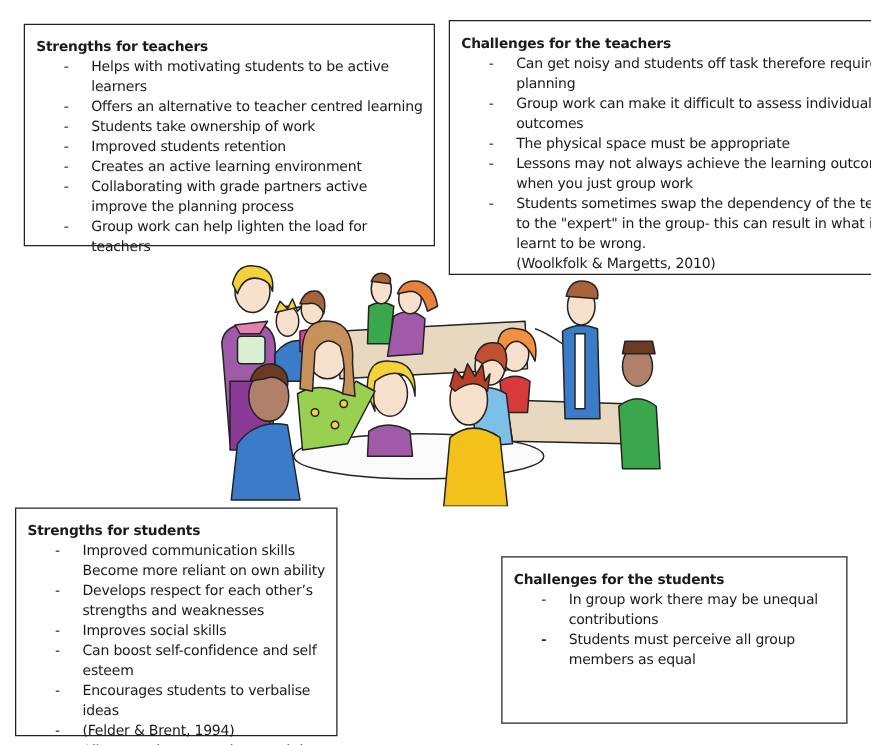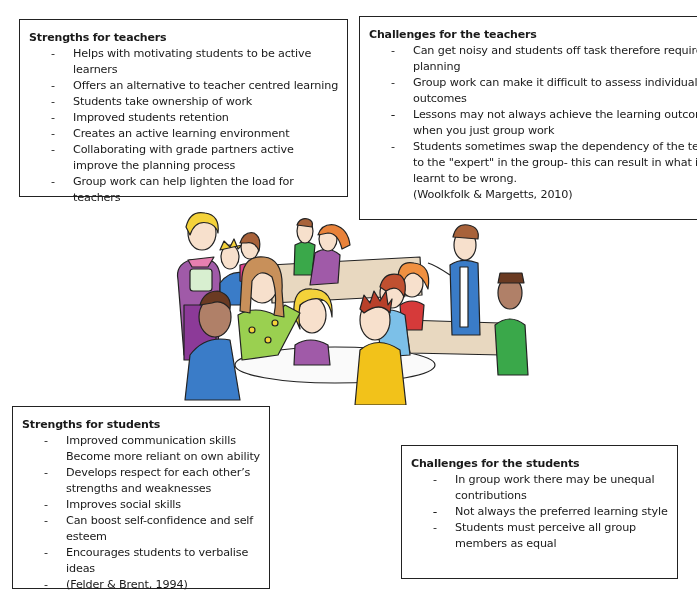--- a/index.html
+++ b/index.html
@@ -59,21 +59,21 @@
     <li><span class="dash">-</span><span>Collaborating with grade partners active improve the planning process</span></li>
     <li><span class="dash">-</span><span>Group work can help lighten the load for teachers</span></li>
   </ul>
 </div>
 
 <div class="box" id="box-ct">
   <div class="title">Challenges for the teachers</div>
   <ul>
     <li><span class="dash">-</span><span>Can get noisy and students off task therefore requires planning</span></li>
     <li><span class="dash">-</span><span>Group work can make it difficult to assess individual outcomes</span></li>
-    <li><span class="dash">-</span></li>
+    <li><span class="dash">-</span><span>The physical space must be appropriate</span></li>
     <li><span class="dash">-</span><span>Lessons may not always achieve the learning outcome when you just group work</span></li>
     <li><span class="dash">-</span><span>Students sometimes swap the dependency of the teacher to the "expert" in the group- this can result in what is learnt to be wrong.</span></li>
   </ul>
   <div class="sub">(Woolkfolk &amp; Margetts, 2010)</div>
 </div>
 
 <svg id="illustration" viewBox="0 0 380 200" xmlns="http://www.w3.org/2000/svg">
   <g stroke="#222" stroke-width="1.2" stroke-linejoin="round">
 
     <path d="M110 60 L260 52 L262 90 L112 98 Z" fill="#e8d8c0"></path>
@@ -181,16 +181,16 @@
   <ul>
     <li><span class="dash">-</span><span>Allows student to work around the classroom</span></li>
   </ul>
 </div>
 
 <div class="box" id="box-cs">
   <div class="title">Challenges for the students</div>
   <ul>
     <li><span class="dash">-</span><span>In group work there may be unequal contributions</span></li>
     <li><span class="dash">-</span></li>
-    <li><span class="dash">-</span><span>Not always the preferred learning style</span></li>
+    <li><span class="dash">-</span></li>
     <li><span class="dash">-</span><span>Students must perceive all group members as equal</span></li>
   </ul>
 </div>
 
 </body></html>

